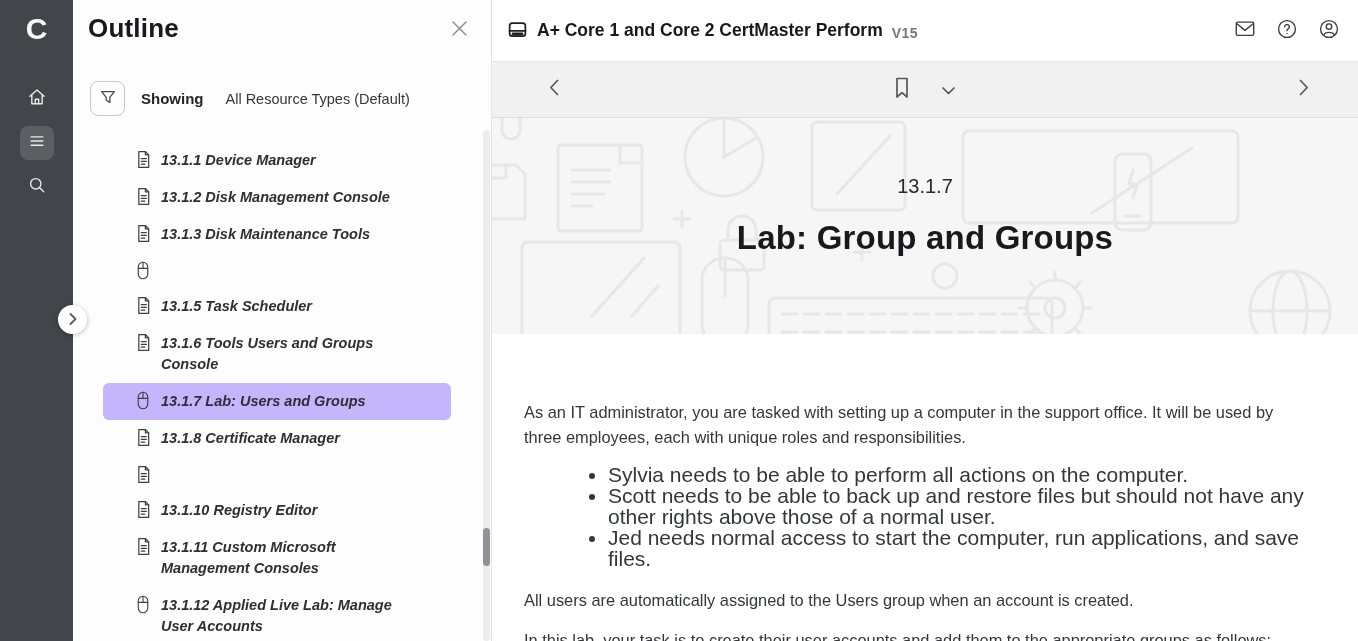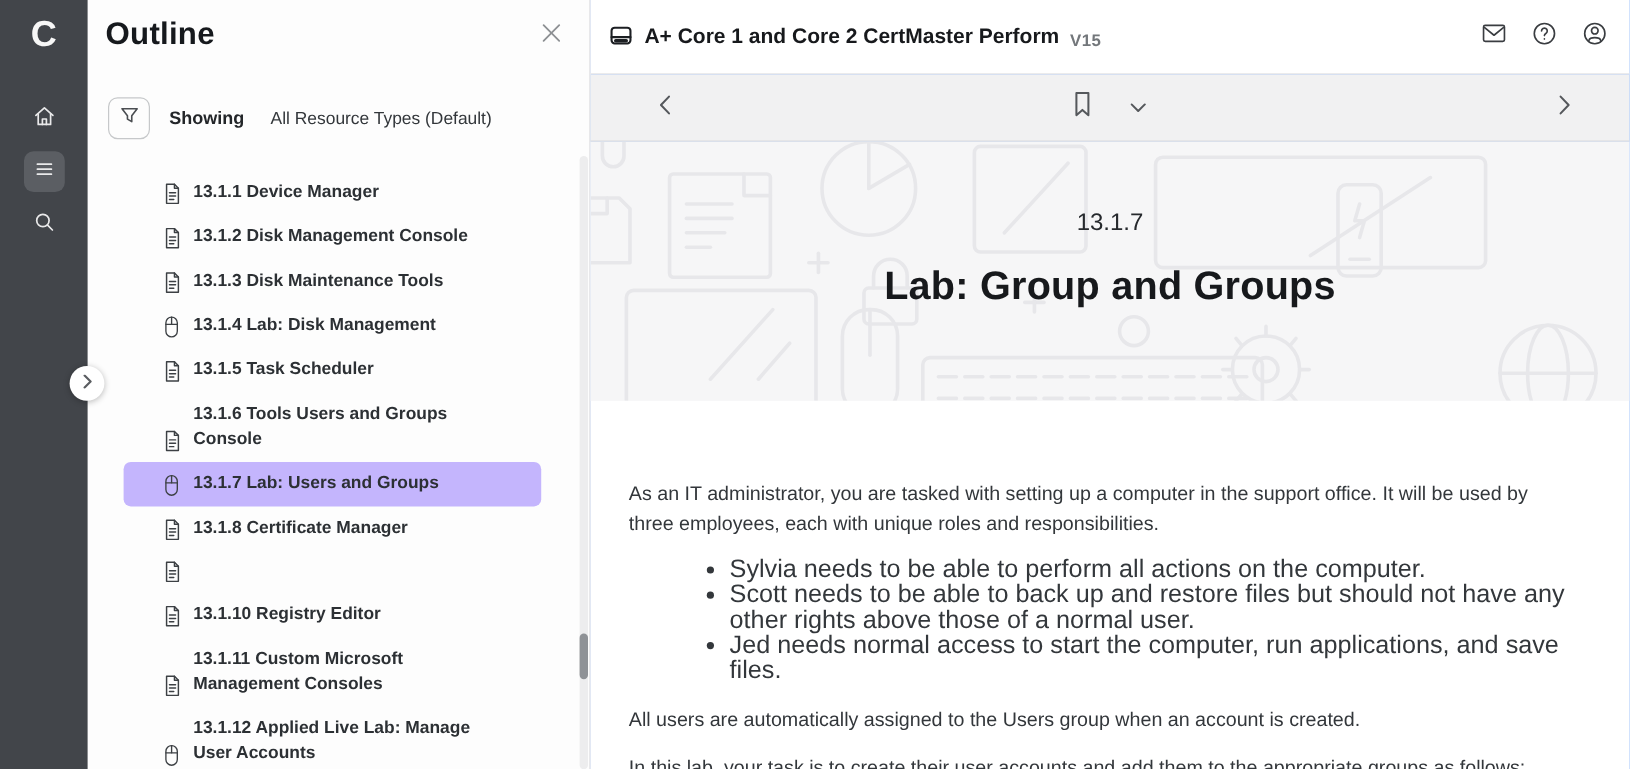--- a/index.html
+++ b/index.html
@@ -30,31 +30,31 @@
   .op-title { font-size:26px; font-weight:700; color:#16191d; line-height:32px; letter-spacing:.2px; }
   .op-close { margin-top:8px; cursor:pointer; width:20px; height:20px; display:flex; align-items:center; justify-content:center; }
   .op-close svg { stroke:#8d9093; stroke-width:1.5; stroke-linecap:round; }
   .filter-row { margin:37px 0 0 17px; display:flex; align-items:center; }
   .filter-btn { width:35px; height:35px; border:1px solid #c6c8ca; border-radius:8px; background:#fdfdfd;
     display:flex; align-items:center; justify-content:center; cursor:pointer; }
   .filter-btn svg { stroke:#4b4e52; fill:none; stroke-width:1.5; stroke-linejoin:round; }
   .showing-label { margin-left:16px; font-size:15px; font-weight:700; color:#232629; }
   .showing-value { margin-left:22px; font-size:14.5px; color:#33373b; }
   .op-list { list-style:none; margin-top:26px; }
-  .op-row { display:flex; align-items:flex-end; gap:9px; margin-left:30px; width:348px;
-    padding:8px 10px 8px 33px; border-radius:6px; cursor:pointer; }
+  .op-row { display:flex; align-items:flex-start; gap:9px; margin-left:30px; width:348px;
+    padding:8px 10px 8px 33px; border-radius:6px; cursor:pointer;font-style:italic; }
   .op-row .oi { flex:0 0 16px; display:flex; align-items:center; }
   .op-row svg { stroke:#3c4044; fill:none; stroke-width:1.3; stroke-linejoin:round; stroke-linecap:round; }
   .ol { font-size:14.5px; font-weight:700; color:#2c3034; line-height:21px; max-width:258px; }
   .op-row.sel { background:#c4b5fd; }
   .op-scroll-track { position:absolute; top:130px; bottom:0; right:1px; width:7px; background:#ededee; border-radius:4px; }
   .op-scroll-thumb { position:absolute; top:398px; left:0; width:7px; height:38px; background:#8f9296; border-radius:4px; cursor:pointer; }
 
   
-  .main { flex:1 1 auto; height:100%; display:flex; flex-direction:column; background:#3b82f6; min-width:0; }
+  .main { flex:1 1 auto; height:100%; display:flex; flex-direction:column; background:#4d7c0f; min-width:0; }
   .m-header { height:62px; flex:0 0 62px; display:flex; align-items:center; padding:0 18px 0 15px;
     background:#fff; border-bottom:1px solid #e6e6e8; }
   .course-icon { display:flex; align-items:center; margin-right:9px; }
   .course-title { font-size:17.5px; font-weight:700; color:#17191c; white-space:nowrap; }
   .course-version { margin-left:9px; font-size:14px; font-weight:700; color:#73777b; letter-spacing:.4px; margin-top:4px; }
   .m-header .spacer { flex:1; }
   .hdr-actions { display:flex; align-items:center; gap:20px; }
   .hdr-btn { width:22px; height:22px; display:flex; align-items:center; justify-content:center; cursor:pointer; }
   .hdr-btn svg { stroke:#3a3d41; fill:none; stroke-width:1.5; stroke-linecap:round; stroke-linejoin:round; }
 
@@ -187,21 +187,20 @@
         <span class="ol">13.1.3 Disk Maintenance Tools</span>
       </li>
       <li class="op-row">
         <span class="oi">
             <svg width="14" height="19" viewBox="0 0 16 22">
               <rect x="2.5" y="1.5" width="11" height="19" rx="5.5"></rect>
               <path d="M2.5 8.5 H13.5"></path>
               <path d="M8 1.5 V8.5"></path>
             </svg>
           </span>
-        <span class="ol">13.1.4 Lab: Disk Management</span>
       </li>
       <li class="op-row">
         <span class="oi">
             <svg width="15" height="19" viewBox="0 0 16 20">
               <path d="M3 1.5 H10 L13.5 5 V18.5 H3 Z"></path>
               <path d="M10 1.5 V5 H13.5"></path>
               <path d="M5.6 9 H11"></path>
               <path d="M5.6 12 H11"></path>
               <path d="M5.6 15 H9.4"></path>
             </svg>

